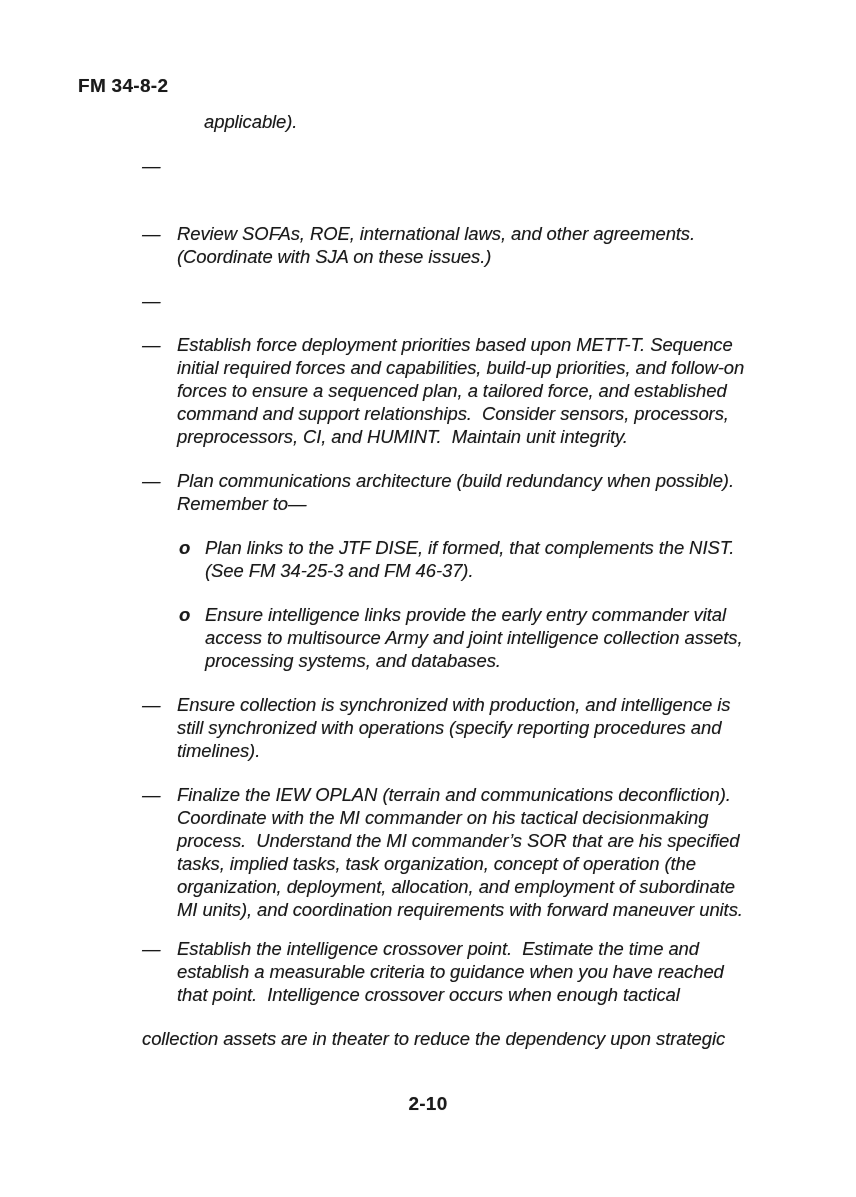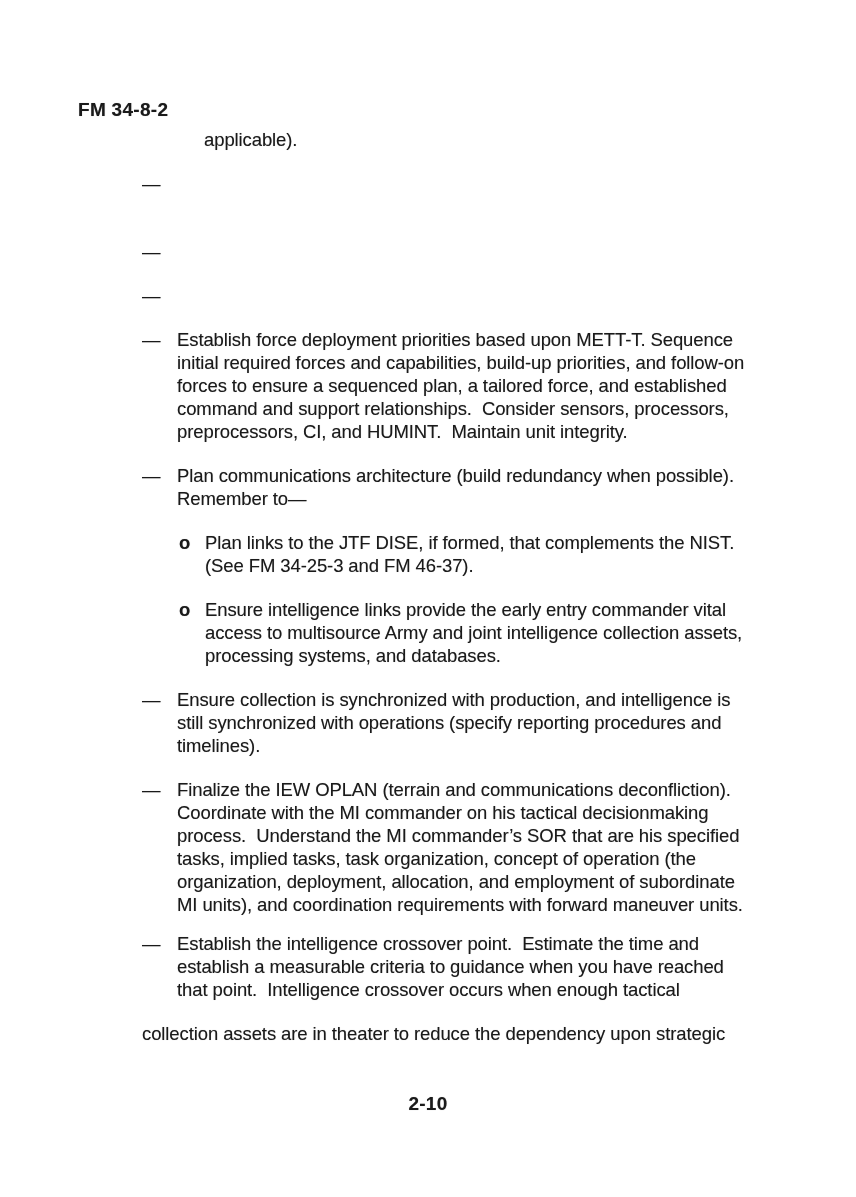--- a/index.html
+++ b/index.html
@@ -15,30 +15,30 @@
     background: #ffffff;
     overflow: hidden;
   }
   .doc-header {
     position: absolute;
     left: 78px; top: 75px;
     font-size: 19px;
     font-weight: 700;
     letter-spacing: 0.3px;
     text-shadow: 0 0 0.7px rgba(20,20,20,0.45);
-    margin-top: 24px;
   }
   .content {
     position: absolute;
-    left: 142px; top: 128px;
+    left: 142px; top: 110px;
     width: 690px;
     font-size: 18.5px;
     line-height: 23px;
     letter-spacing: -0.1px;
     text-shadow: 0 0 0.7px rgba(20,20,20,0.4);
+    font-style: italic;
   }
   .block { display: flex; align-items: flex-start; margin-bottom: 21px; }
   .block.gap-lg { margin-bottom: 45px; }
   .block.gap-sm { margin-bottom: 16px; }
   .block .marker { flex: 0 0 auto; }
   .block.dash .marker { width: 35px; }
   .block.circle { padding-left: 37px; }
   .block.circle .marker { width: 26px; font-weight: 700; }
   .block.continuation { padding-left: 62px; }
   .block.plain { padding-left: 0; align-items: flex-end; }
@@ -62,20 +62,22 @@
 
   <div class="content">
       <div class="block continuation">
         <span class="text">applicable).</span>
       </div>
       <div class="block dash gap-lg">
         <span class="marker">—</span>
       </div>
       <div class="block dash">
         <span class="marker">—</span>
+        <span class="text">Review SOFAs, ROE, international laws, and other agreements.
+(Coordinate with SJA on these issues.)</span>
       </div>
       <div class="block dash">
         <span class="marker">—</span>
       </div>
       <div class="block dash">
         <span class="marker">—</span>
         <span class="text">Establish force deployment priorities based upon METT-T. Sequence
 initial required forces and capabilities, build-up priorities, and follow-on
 forces to ensure a sequenced plan, a tailored force, and established
 command and support relationships.  Consider sensors, processors,

